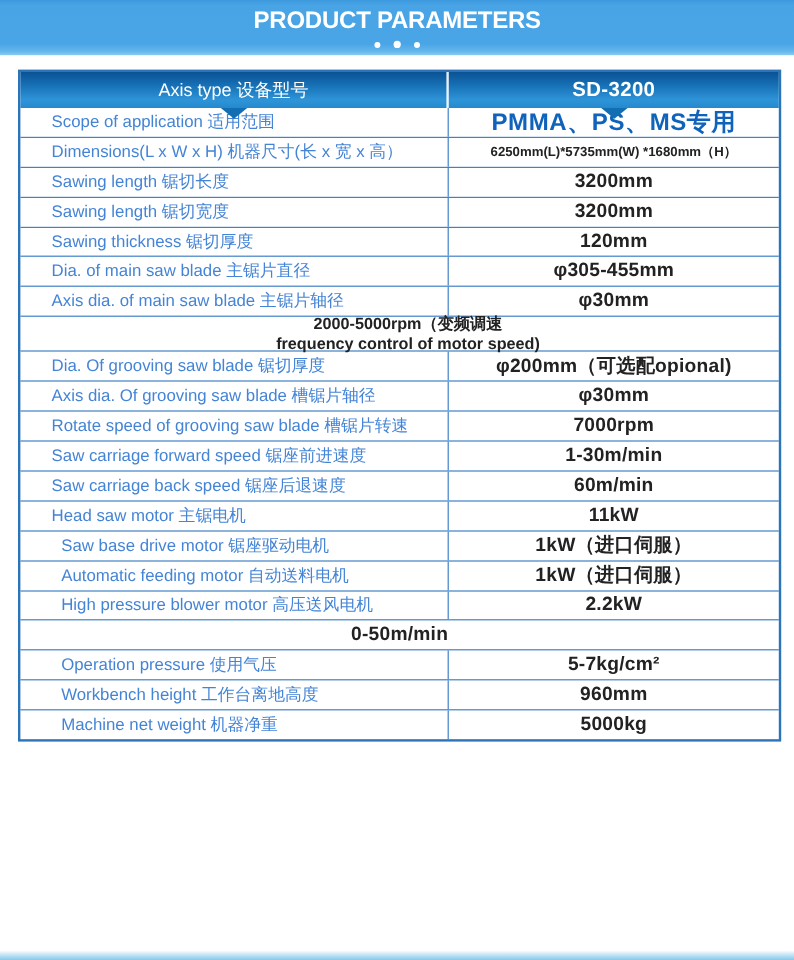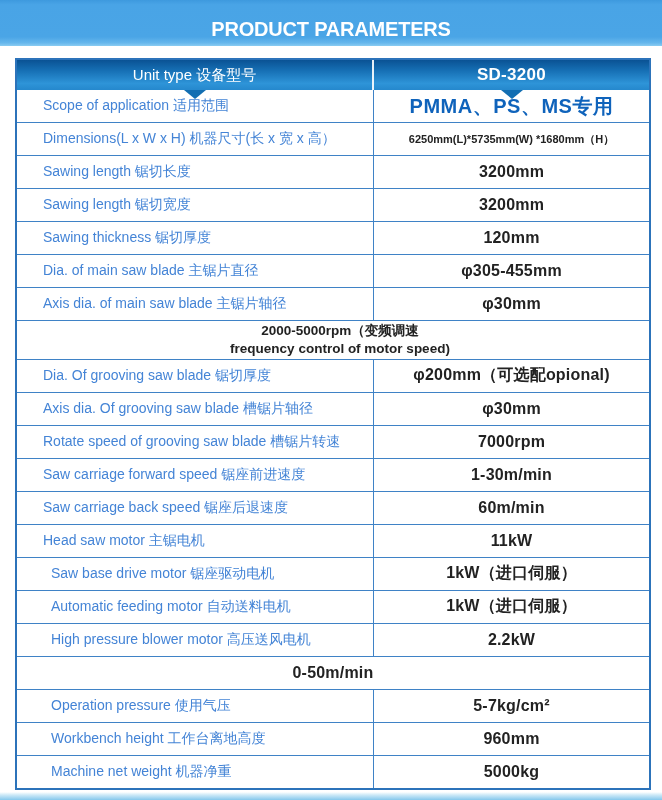--- a/index.html
+++ b/index.html
@@ -7,21 +7,21 @@
     width:662px;height:800px;position:relative;overflow:hidden;background:#fff;
     font-family:"Liberation Sans","DejaVu Sans",sans-serif;
   }
   
   .banner{
     position:absolute;left:0;top:0;width:662px;height:46px;
     background:linear-gradient(180deg,#3d99de 0%,#49a4e6 10%,#4aa5e6 80%,#65b6ec 93%,#8accf2 100%);
   }
   .banner-title{
     text-align:center;color:#fff;font-weight:bold;font-size:20px;
-    padding-top:6px;letter-spacing:-0.2px;margin-top:12px;
+    padding-top:6px;letter-spacing:-0.2px;
   }
   .banner-dots{display:flex;justify-content:center;align-items:center;gap:11px;margin-top:5px}
   .dot{width:5px;height:5px;border-radius:50%;background:#fff}
   .dot.m{width:6px;height:6px}
 
   
   .spec-table{
     position:absolute;left:15px;top:58px;width:636px;box-sizing:border-box;
     border:2px solid #2c73ba;background:#fff;
   }
@@ -30,21 +30,21 @@
     background:linear-gradient(180deg,#0a5294 0%,#166fb4 35%,#2e94d8 78%,#2588cd 100%);
   }
   .th{position:relative;display:flex;align-items:center;justify-content:center;color:#fff}
   .th-left{width:357px;box-sizing:border-box;border-right:2px solid rgba(255,255,255,0.9);font-size:15px}
   .th-right{flex:1;font-size:17px;font-weight:bold;letter-spacing:0.3px}
   .notch{
     position:absolute;top:100%;left:50%;transform:translateX(-50%);
     width:0;height:0;border-left:11px solid transparent;border-right:11px solid transparent;
     border-top:9px solid #126eb2;z-index:3;
   }
-  .tbody{height:698px;display:flex;flex-direction:column}
+  .tbody{height:526px;display:flex;flex-direction:column}
   .row{flex:1;display:flex;border-bottom:1.5px solid #3f82c6;min-height:0}
   .row:last-child{border-bottom:none}
   .row.tall{flex:1.18}
   .cell{min-height:0}
   .cell.label{
     width:357px;box-sizing:border-box;border-right:1.5px solid #3f82c6;
     display:flex;align-items:center;padding-left:26px;
     color:#4484d6;font-size:14px;white-space:nowrap;
   }
   .cell.label.indent{padding-left:34px}
@@ -70,21 +70,21 @@
   <div class="banner-dots">
     <i class="dot s"></i>
     <i class="dot m"></i>
     <i class="dot s"></i>
   </div>
 </header>
 
 <section class="spec-table">
   <div class="thead">
     <div class="th th-left">
-      <span>Unit type 设备型号</span>
+      <span>Axis type 设备型号</span>
       <i class="notch"></i>
     </div>
     <div class="th th-right">
       <span>SD-3200</span>
       <i class="notch"></i>
     </div>
   </div>
   <div class="tbody" id="tbody">
       <div class="row">
         <div class="cell label">Scope of application 适用范围</div>

